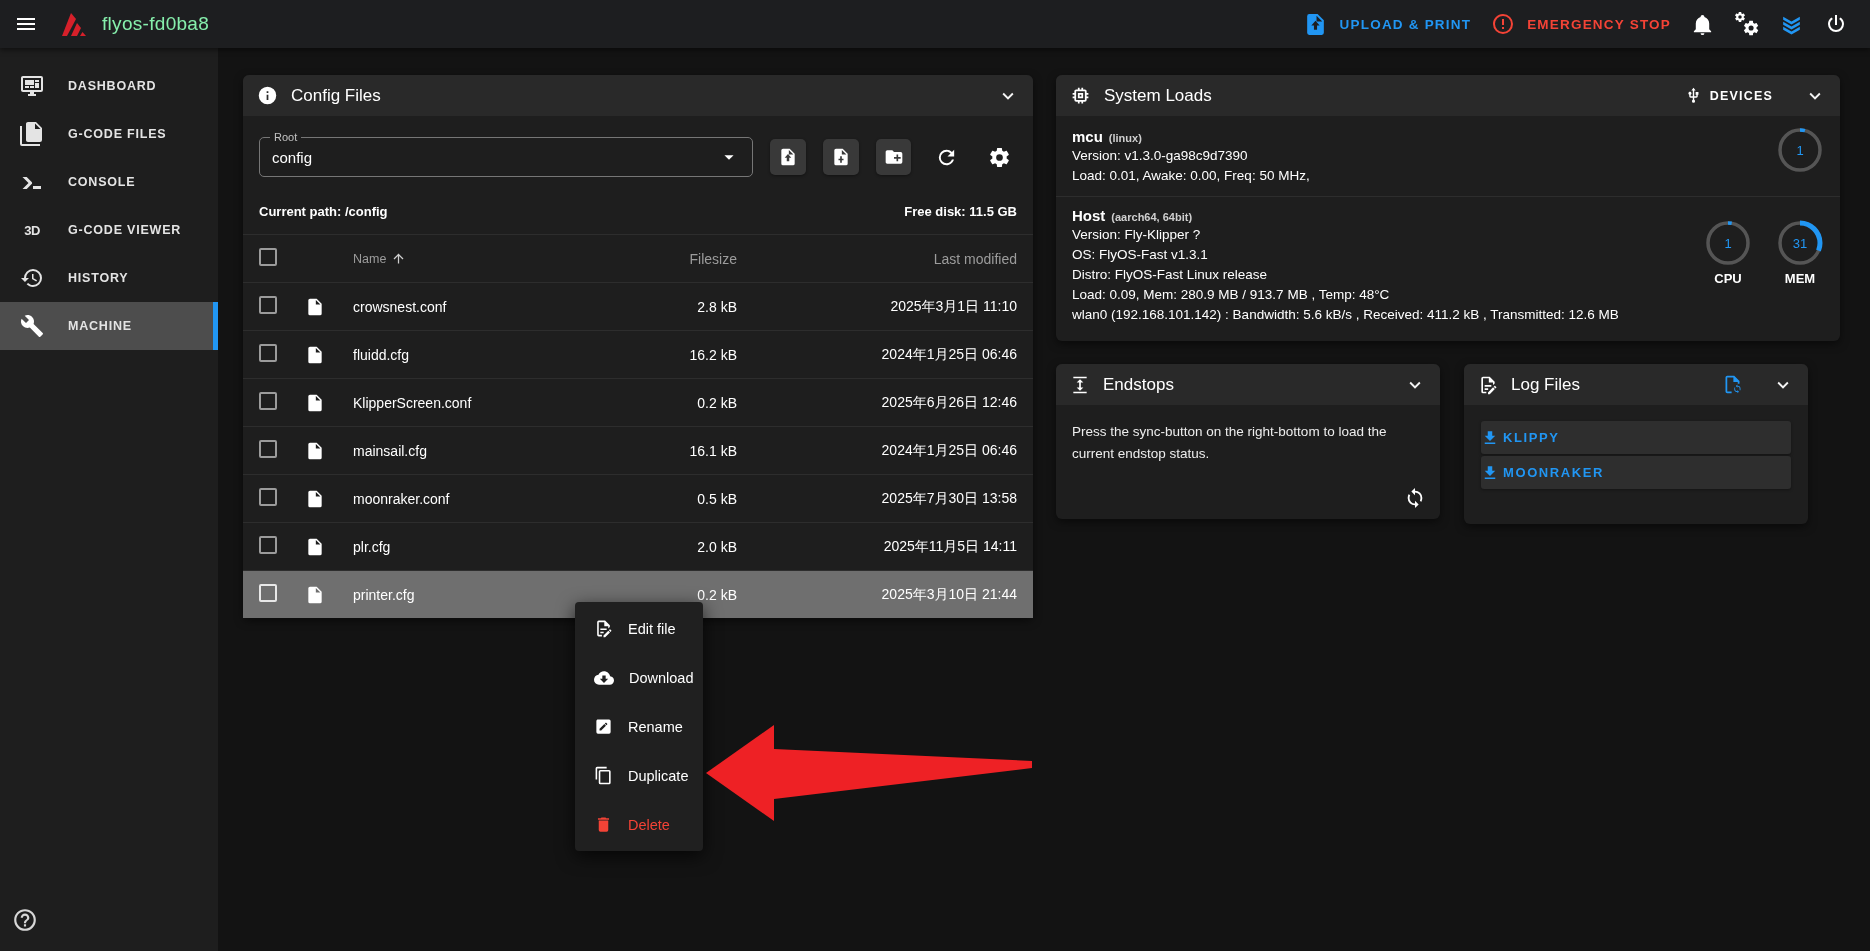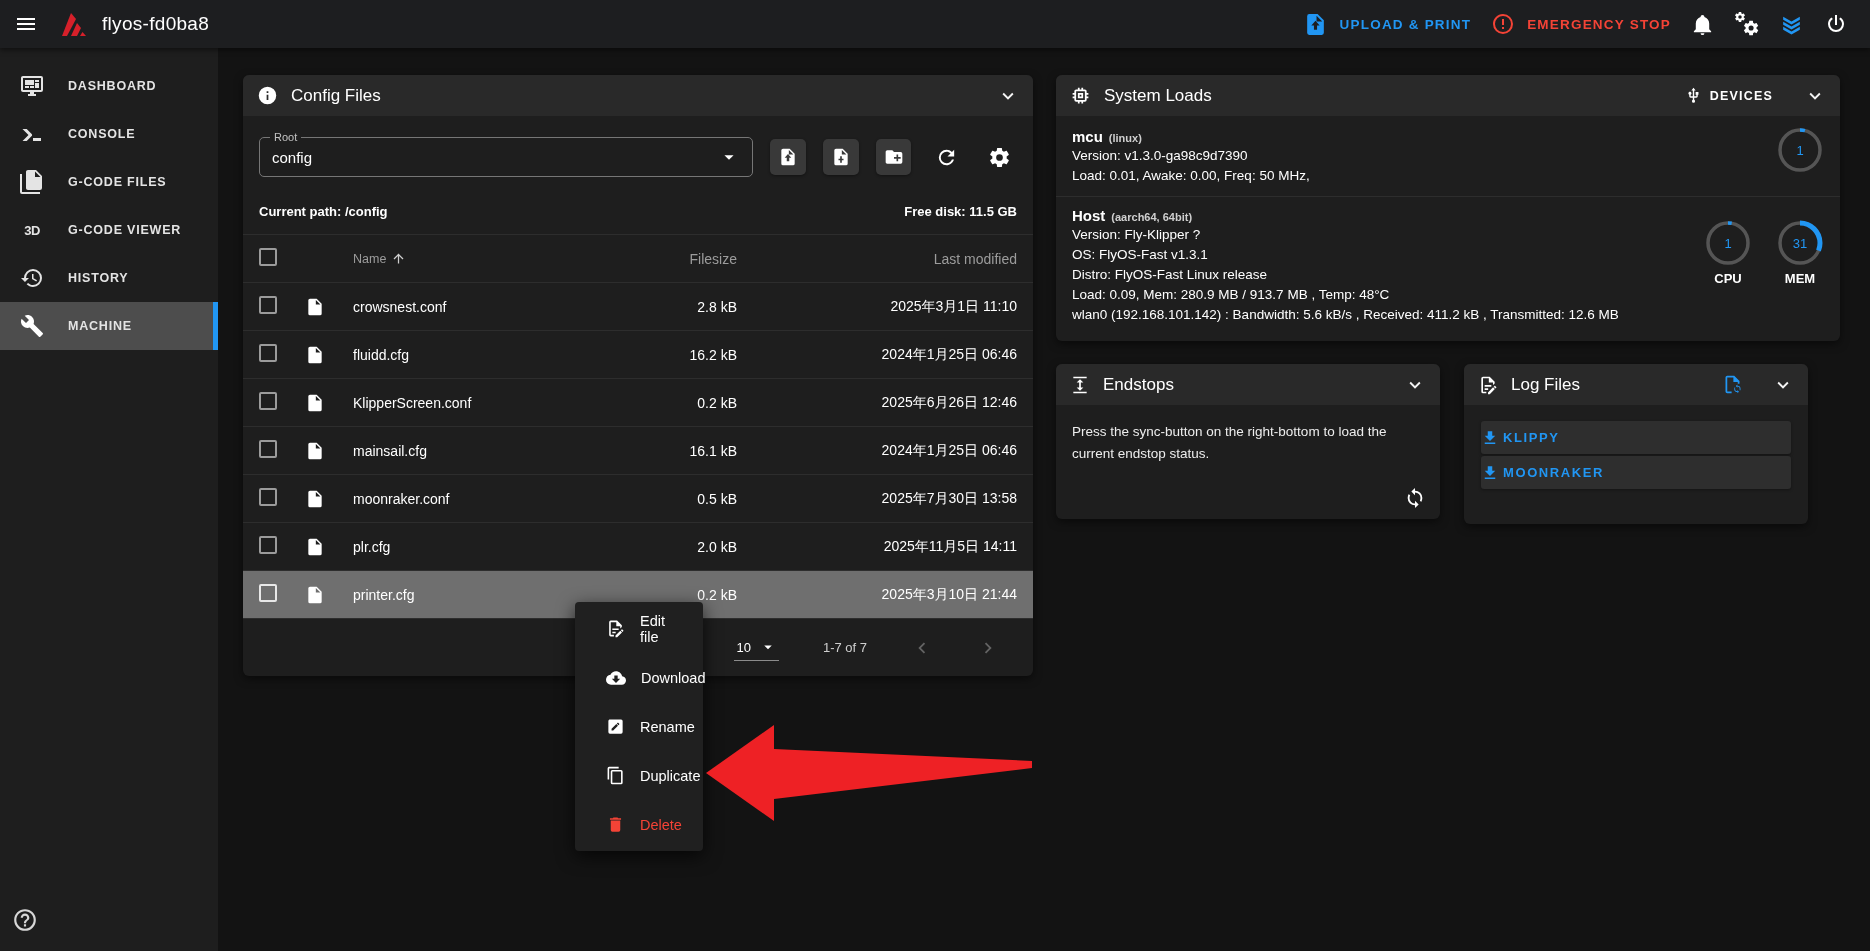--- a/index.html
+++ b/index.html
@@ -3,21 +3,21 @@
 <meta charset="utf-8">
 <style>
   *{box-sizing:border-box;margin:0;padding:0}
   html,body{width:1870px;height:951px;overflow:hidden}
   body{background:#131313;font-family:"Liberation Sans",sans-serif;color:#fff;position:relative}
   svg{display:block;flex:none}
 
   
   .topbar{position:absolute;top:0;left:0;right:0;height:48px;background:#1d1e20;display:flex;align-items:center;padding:0 22px 0 14px;gap:14px;box-shadow:0 2px 5px rgba(0,0,0,.5);z-index:60}
   .iconbtn{background:none;border:0;color:#fff;cursor:pointer;display:grid;place-items:center;padding:0}
-  .app-title{font-size:19px;color:#ffffff;letter-spacing:.3px}
+  .app-title{font-size:19px;color:#86efac;letter-spacing:.3px}
   .tb-right{margin-left:auto;display:flex;align-items:center;gap:20px}
   .tb-action{display:flex;align-items:center;gap:12px;cursor:pointer;font-weight:bold;font-size:13.5px;letter-spacing:1.2px}
   .tb-action.upload{color:#2196f3}
   .tb-action.estop{color:#f44336}
 
   
   .sidebar{position:absolute;top:48px;left:0;width:218px;bottom:0;background:#1e1e1e;padding-top:14px;z-index:40}
   .side-item{height:48px;display:flex;align-items:center;gap:24px;padding:0 0 0 20px;color:#e4e4e4;cursor:pointer;position:relative}
   .side-item .lbl{font-size:12.5px;font-weight:bold;letter-spacing:.8px}
   .side-item.active{background:#4d4d4d}
@@ -79,21 +79,21 @@
   .sync-btn{position:absolute;right:14px;bottom:10px;color:#fff}
 
   
   #log{left:1246px;top:316px;width:344px;height:160px}
   .log-body{padding:16px 17px}
   .log-btn{width:100%;height:33px;background:#2e2e2e;border:0;border-radius:3px;color:#2196f3;font-weight:bold;font-size:13px;letter-spacing:1.6px;display:flex;align-items:center;justify-content:flex-start;gap:4px;cursor:pointer;box-shadow:0 1px 3px rgba(0,0,0,.35);font-family:"Liberation Sans",sans-serif}
   .log-btn + .log-btn{margin-top:2px}
   .filesync{color:#2196f3;margin-right:16px}
 
   
-  .ctx{position:absolute;left:357px;top:554px;width:128px;background:#202020;border-radius:4px;box-shadow:0 5px 18px rgba(0,0,0,.7);z-index:70;padding:2px 16px}
+  .ctx{position:absolute;left:357px;top:554px;width:128px;background:#202020;border-radius:4px;box-shadow:0 5px 18px rgba(0,0,0,.7);z-index:70;padding:2px 4px}
   .ctx-item{height:49px;display:flex;align-items:center;gap:15px;padding:0 15px;font-size:14.5px;color:#fff;cursor:pointer}
   .ctx-item.danger{color:#f44336}
 
   
   .arrow-overlay{position:absolute;inset:0;pointer-events:none;z-index:80}
 </style>
 </head>
 <body>
 
 <header class="topbar">
@@ -161,32 +161,32 @@
     <span>
         <svg width="24" height="24" viewBox="0 0 24 24" fill="#e4e4e4">
           <path d="M21,16V4H3V16H21M21,2A2,2 0 0,1 23,4V16A2,2 0 0,1 21,18H14V20H16V22H8V20H10V18H3C1.89,18 1,17.1 1,16V4C1,2.89 1.89,2 3,2H21M5,6H14V11H5V6M15,6H19V8H15V6M19,9V14H15V9H19M5,12H9V14H5V12M10,12H14V14H10V12Z"></path>
         </svg>
       </span>
     <span class="lbl">DASHBOARD</span>
   </div>
   <div class="side-item">
     <span>
         <svg width="24" height="24" viewBox="0 0 24 24" fill="#e4e4e4">
-          <path d="M13,19V16H21V19H13M8.5,13L2.47,7H6.71L11.67,11.95C12.25,12.54 12.25,13.5 11.67,14.07L6.74,19H2.5L8.5,13Z"></path>
-        </svg>
-      </span>
-    <span class="lbl">CONSOLE</span>
+          <path d="M15,7H20.5L15,1.5V7M8,0H16L22,6V18A2,2 0 0,1 20,20H8C6.89,20 6,19.1 6,18V2C6,0.89 6.89,0 8,0M2,4V22H20V24H2A2,2 0 0,1 0,22V4H2Z"></path>
+        </svg>
+      </span>
+    <span class="lbl">G-CODE FILES</span>
   </div>
   <div class="side-item">
     <span>
         <svg width="24" height="24" viewBox="0 0 24 24" fill="#e4e4e4">
-          <path d="M15,7H20.5L15,1.5V7M8,0H16L22,6V18A2,2 0 0,1 20,20H8C6.89,20 6,19.1 6,18V2C6,0.89 6.89,0 8,0M2,4V22H20V24H2A2,2 0 0,1 0,22V4H2Z"></path>
-        </svg>
-      </span>
-    <span class="lbl">G-CODE FILES</span>
+          <path d="M13,19V16H21V19H13M8.5,13L2.47,7H6.71L11.67,11.95C12.25,12.54 12.25,13.5 11.67,14.07L6.74,19H2.5L8.5,13Z"></path>
+        </svg>
+      </span>
+    <span class="lbl">CONSOLE</span>
   </div>
   <div class="side-item">
     <span class="icon3d">3D</span>
     <span class="lbl">G-CODE VIEWER</span>
   </div>
   <div class="side-item">
     <span>
         <svg width="24" height="24" viewBox="0 0 24 24" fill="#e4e4e4">
           <path d="M13.5,8H12V13L16.28,15.54L17,14.33L13.5,12.25V8M13,3A9,9 0 0,0 4,12H1L4.96,16.03L9,12H6A7,7 0 0,1 13,5A7,7 0 0,1 20,12A7,7 0 0,1 13,19C11.07,19 9.32,18.21 8.06,16.94L6.64,18.36C8.27,20 10.5,21 13,21A9,9 0 0,0 22,12A9,9 0 0,0 13,3Z"></path>
         </svg>
@@ -355,40 +355,20 @@
       <span class="c-icon">
           <svg width="20" height="20" viewBox="0 0 24 24" fill="#fff">
             <path d="M13,9V3.5L18.5,9M6,2C4.89,2 4,2.89 4,4V20A2,2 0 0,0 6,22H18A2,2 0 0,0 20,20V8L14,2H6Z"></path>
           </svg>
         </span>
       <span class="c-name">printer.cfg</span>
       <span class="c-size">0.2 kB</span>
       <span class="c-date">2025年3月10日 21:44</span>
     </div>
 
-    <div class="pagi">
-      <span>Files</span>
-      <span class="pp-select">
-        <span>10</span>
-        <svg width="18" height="18" viewBox="0 0 24 24" fill="#fff">
-            <path d="M7,10L12,15L17,10H7Z"></path>
-          </svg>
-      </span>
-      <span>1-7 of 7</span>
-      <button class="iconbtn nav">
-          <svg width="22" height="22" viewBox="0 0 24 24" fill="#636363">
-            <path d="M15.41,16.58L10.83,12L15.41,7.41L14,6L8,12L14,18L15.41,16.58Z"></path>
-          </svg>
-        </button>
-      <button class="iconbtn nav">
-          <svg width="22" height="22" viewBox="0 0 24 24" fill="#636363">
-            <path d="M8.59,16.58L13.17,12L8.59,7.41L10,6L16,12L10,18L8.59,16.58Z"></path>
-          </svg>
-        </button>
-    </div>
   </section>
 
   <section class="panel" id="sys">
     <div class="panel-header">
       <span>
           <svg width="21" height="21" viewBox="0 0 24 24" fill="#fff">
             <path d="M17,17H7V7H17M21,11V9H19V7C19,5.89 18.1,5 17,5H15V3H13V5H11V3H9V5H7C5.89,5 5,5.89 5,7V9H3V11H5V13H3V15H5V17A2,2 0 0,0 7,19H9V21H11V19H13V21H15V19H17A2,2 0 0,0 19,17V15H21V13H19V11H21M13,13H11V11H13M15,9H9V15H15V9Z"></path>
           </svg>
         </span>
       <span>System Loads</span>

